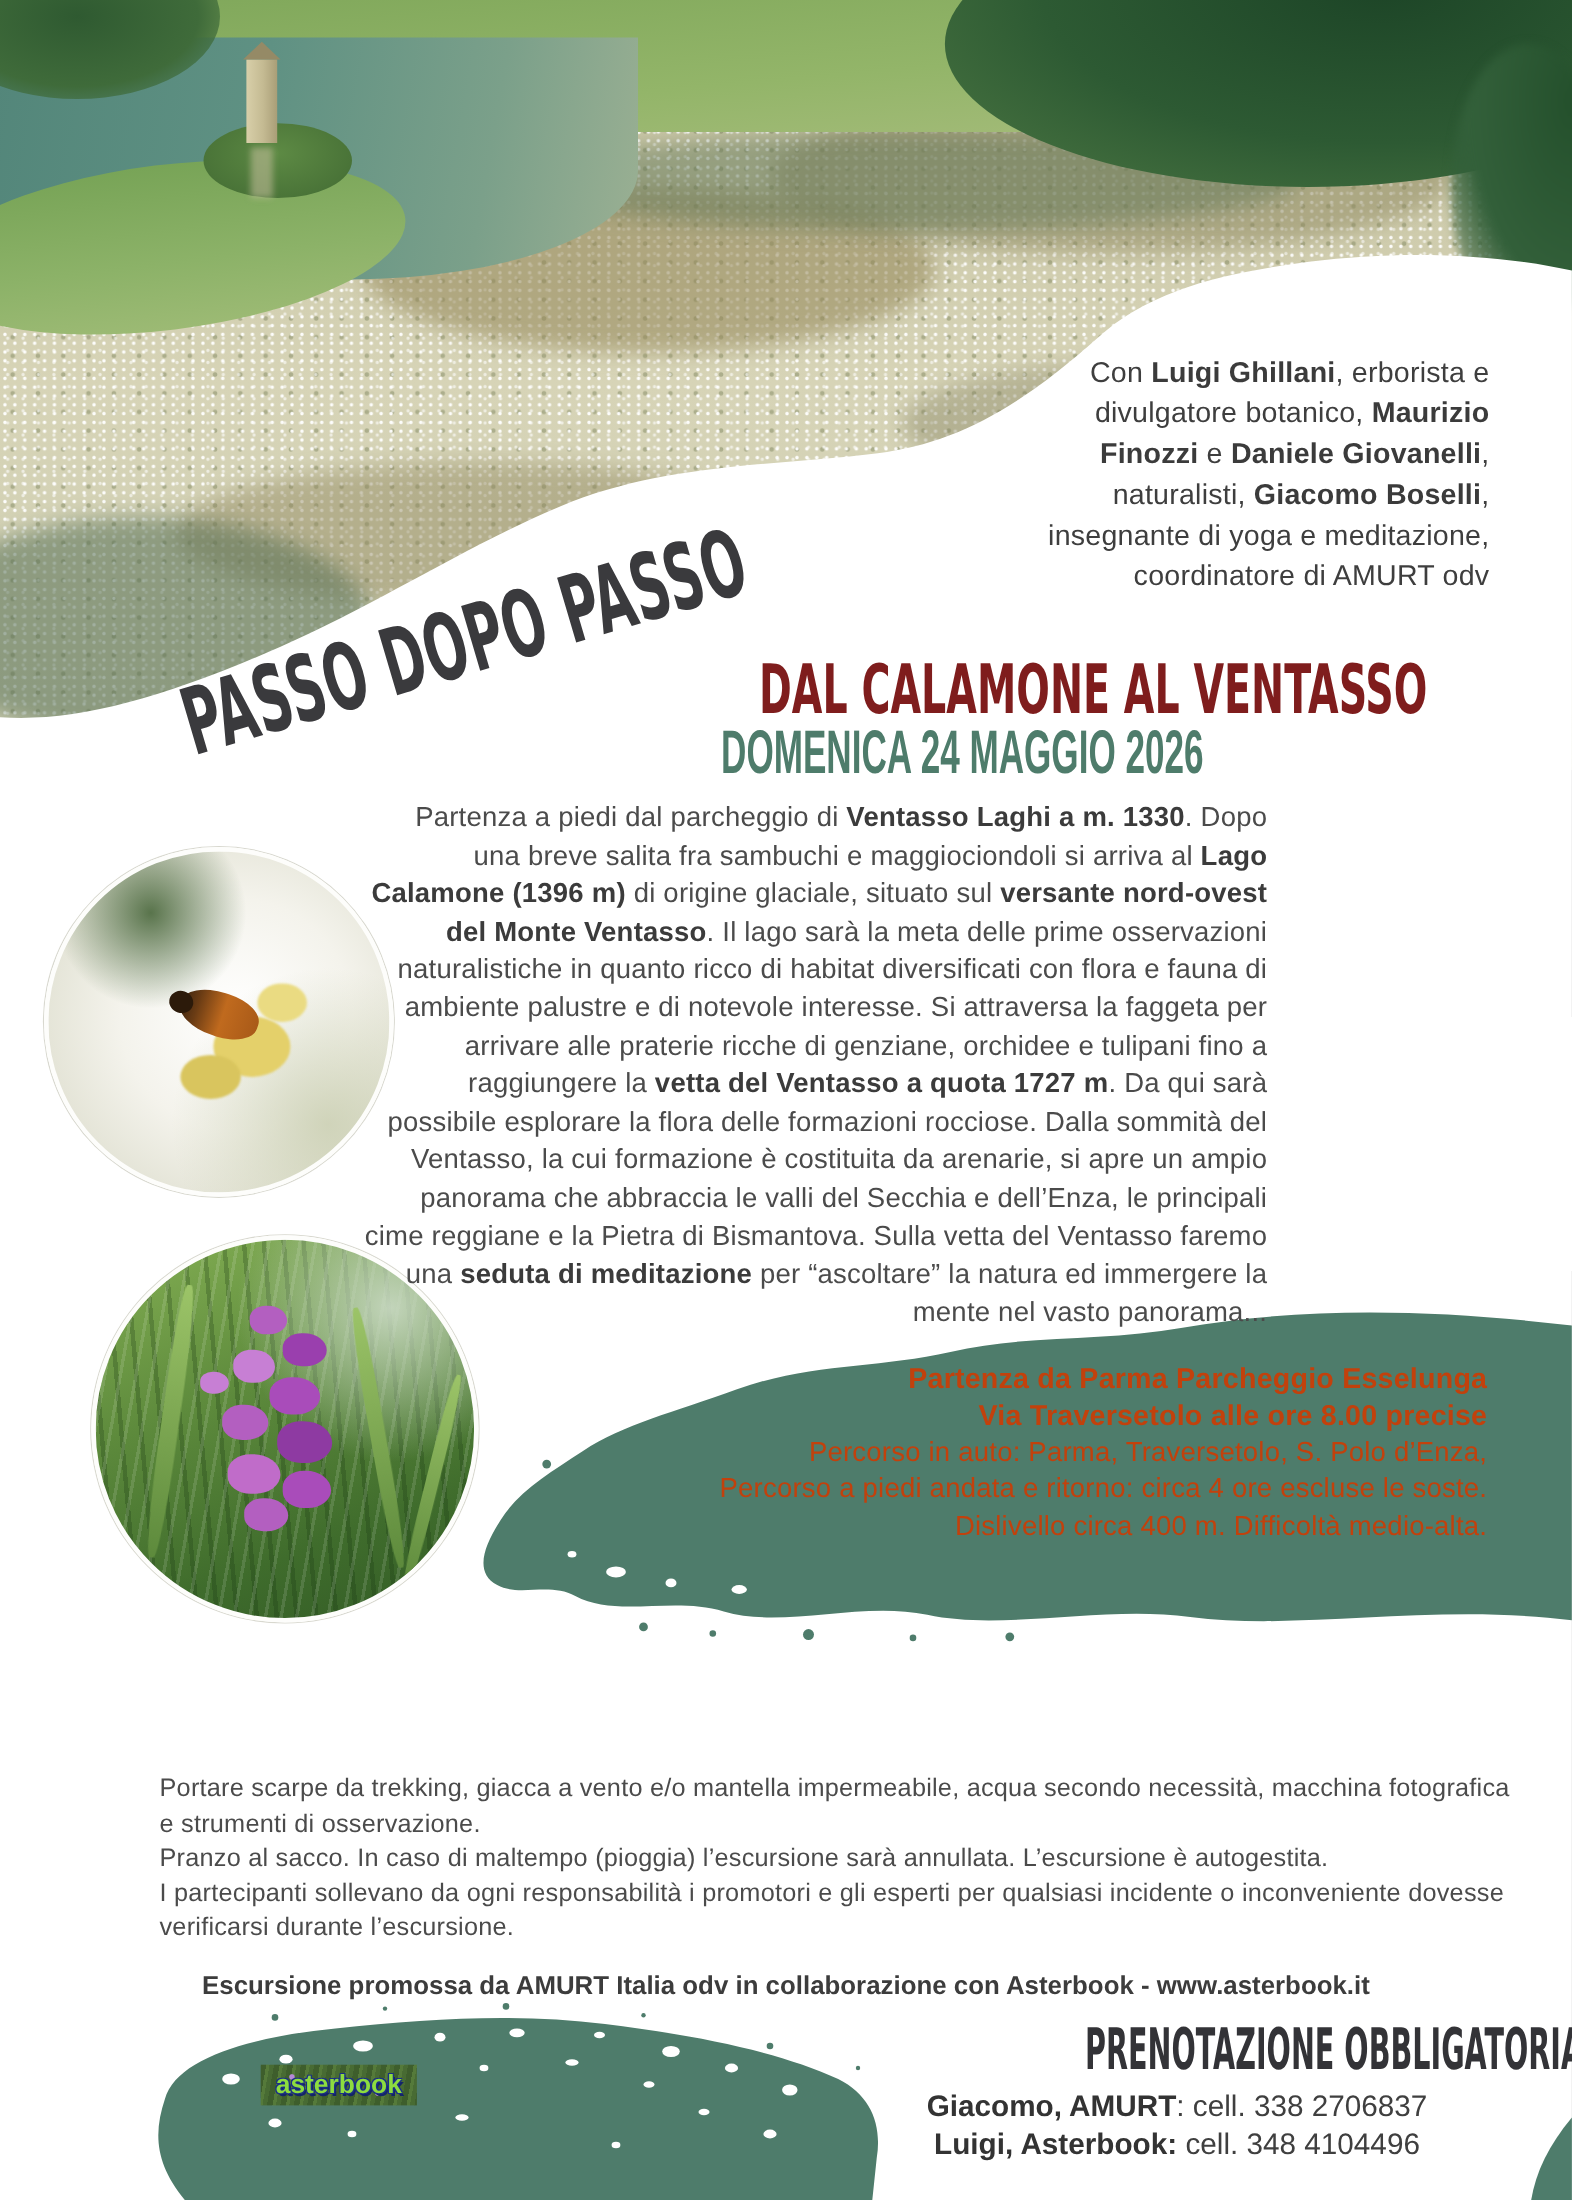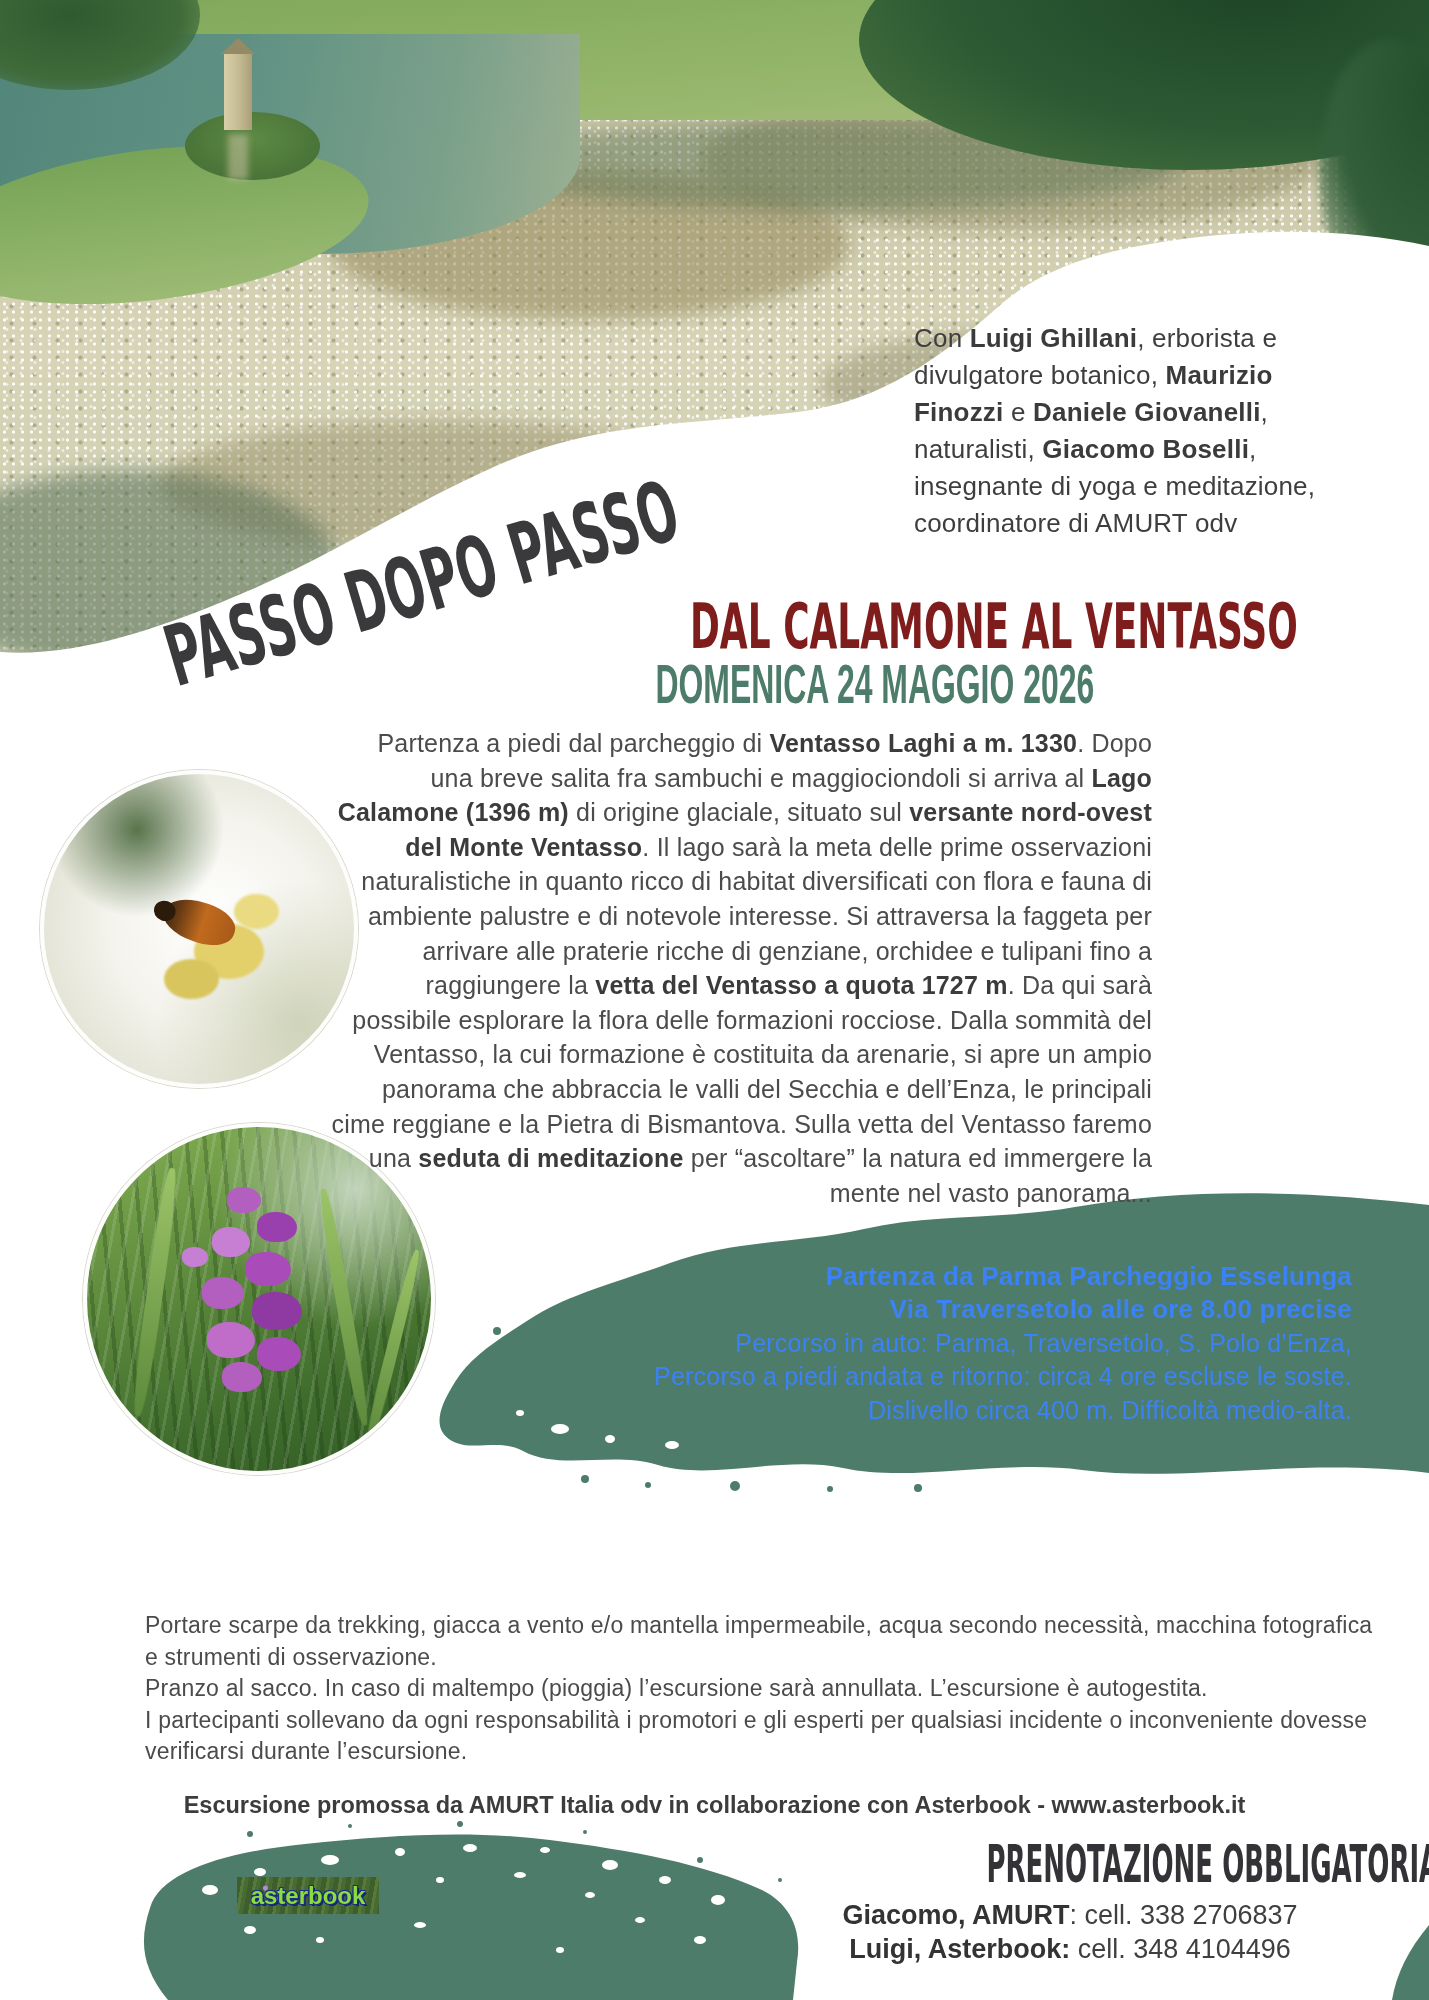--- a/index.html
+++ b/index.html
@@ -38,21 +38,21 @@
   .hero-tower{left:224px;top:54px;width:28px;height:76px;
     background:linear-gradient(90deg,#d8cfa9 0%,#c4ba92 55%,#a99e77 100%);}
   .hero-tower:before{content:"";position:absolute;left:-3px;top:-16px;width:0;height:0;
     border-left:17px solid transparent;border-right:17px solid transparent;
     border-bottom:16px solid #958a66;}
   .hero-refl{left:228px;top:134px;width:20px;height:46px;background:rgba(200,193,158,.55);
     filter:blur(3px);}
   .hero-mask{left:0;top:0;width:1429px;height:700px;z-index:5;}
 
   
-  .guides{right:75px;top:320px;width:440px;text-align:left;z-index:6;
+  .guides{right:75px;top:320px;width:440px;text-align:right;z-index:6;
     font-size:26px;line-height:37px;color:#3e3e3e;letter-spacing:.2px;}
 
   
   .squeeze{display:inline-block;white-space:nowrap;}
   .title-rot{left:182px;top:608px;z-index:6;color:#3a3a3d;font-weight:bold;
     font-family:"DejaVu Sans",sans-serif;font-size:84px;letter-spacing:1px;}
   .title-rot .squeeze{transform:rotate(-16.5deg) scaleX(.55);transform-origin:left bottom;}
   .subtitle{left:470px;top:596px;width:650px;text-align:center;z-index:6;color:#7f1d1d;
     font-family:"DejaVu Sans",sans-serif;font-weight:bold;font-size:62px;line-height:1;}
   .subtitle .squeeze{transform:scaleX(.58);transform-origin:center;}
@@ -82,22 +82,22 @@
     background:
       radial-gradient(circle at 78% 18%, rgba(205,220,200,.9) 0%, rgba(205,220,200,0) 36%),
       repeating-linear-gradient(100deg, rgba(255,255,255,.12) 0 3px, rgba(0,0,0,0) 3px 14px),
       repeating-linear-gradient(85deg, rgba(20,50,15,.25) 0 4px, rgba(0,0,0,0) 4px 18px),
       linear-gradient(160deg,#85b054 0%,#5d8a3c 40%,#3f6c2c 75%,#335c26 100%);}
   .blade{background:linear-gradient(#9cc468,#5d8a3c);border-radius:40%;filter:blur(.5px);}
   .orchid-dot{border-radius:50% 60% 55% 50%;}
 
   
   .blob-svg{left:0;top:1183px;width:1429px;height:310px;z-index:2;}
-  .blob-text{right:77px;top:1237px;width:760px;text-align:right;z-index:4;color:#3b82f6;
-    font-size:25px;line-height:33.4px;letter-spacing:.2px;margin-top:23px;}
+  .blob-text{right:77px;top:1237px;width:760px;text-align:right;z-index:4;color:#c2410c;
+    font-size:25px;line-height:33.4px;letter-spacing:.2px;}
   .blob-text .bt-bold{font-weight:bold;font-size:26px;}
 
   
   .participation{right:69px;top:1512px;width:1240px;text-align:right;
     font-weight:bold;font-size:26px;line-height:35px;color:#3c3c3c;}
   .notes{right:54px;top:1610px;width:1230px;text-align:left;
     font-size:23px;line-height:31.5px;color:#4b4b4b;letter-spacing:.2px;}
   .promo{left:0;right:0;top:1792px;text-align:center;font-weight:bold;
     font-size:23.5px;color:#3c3c3c;}
 

